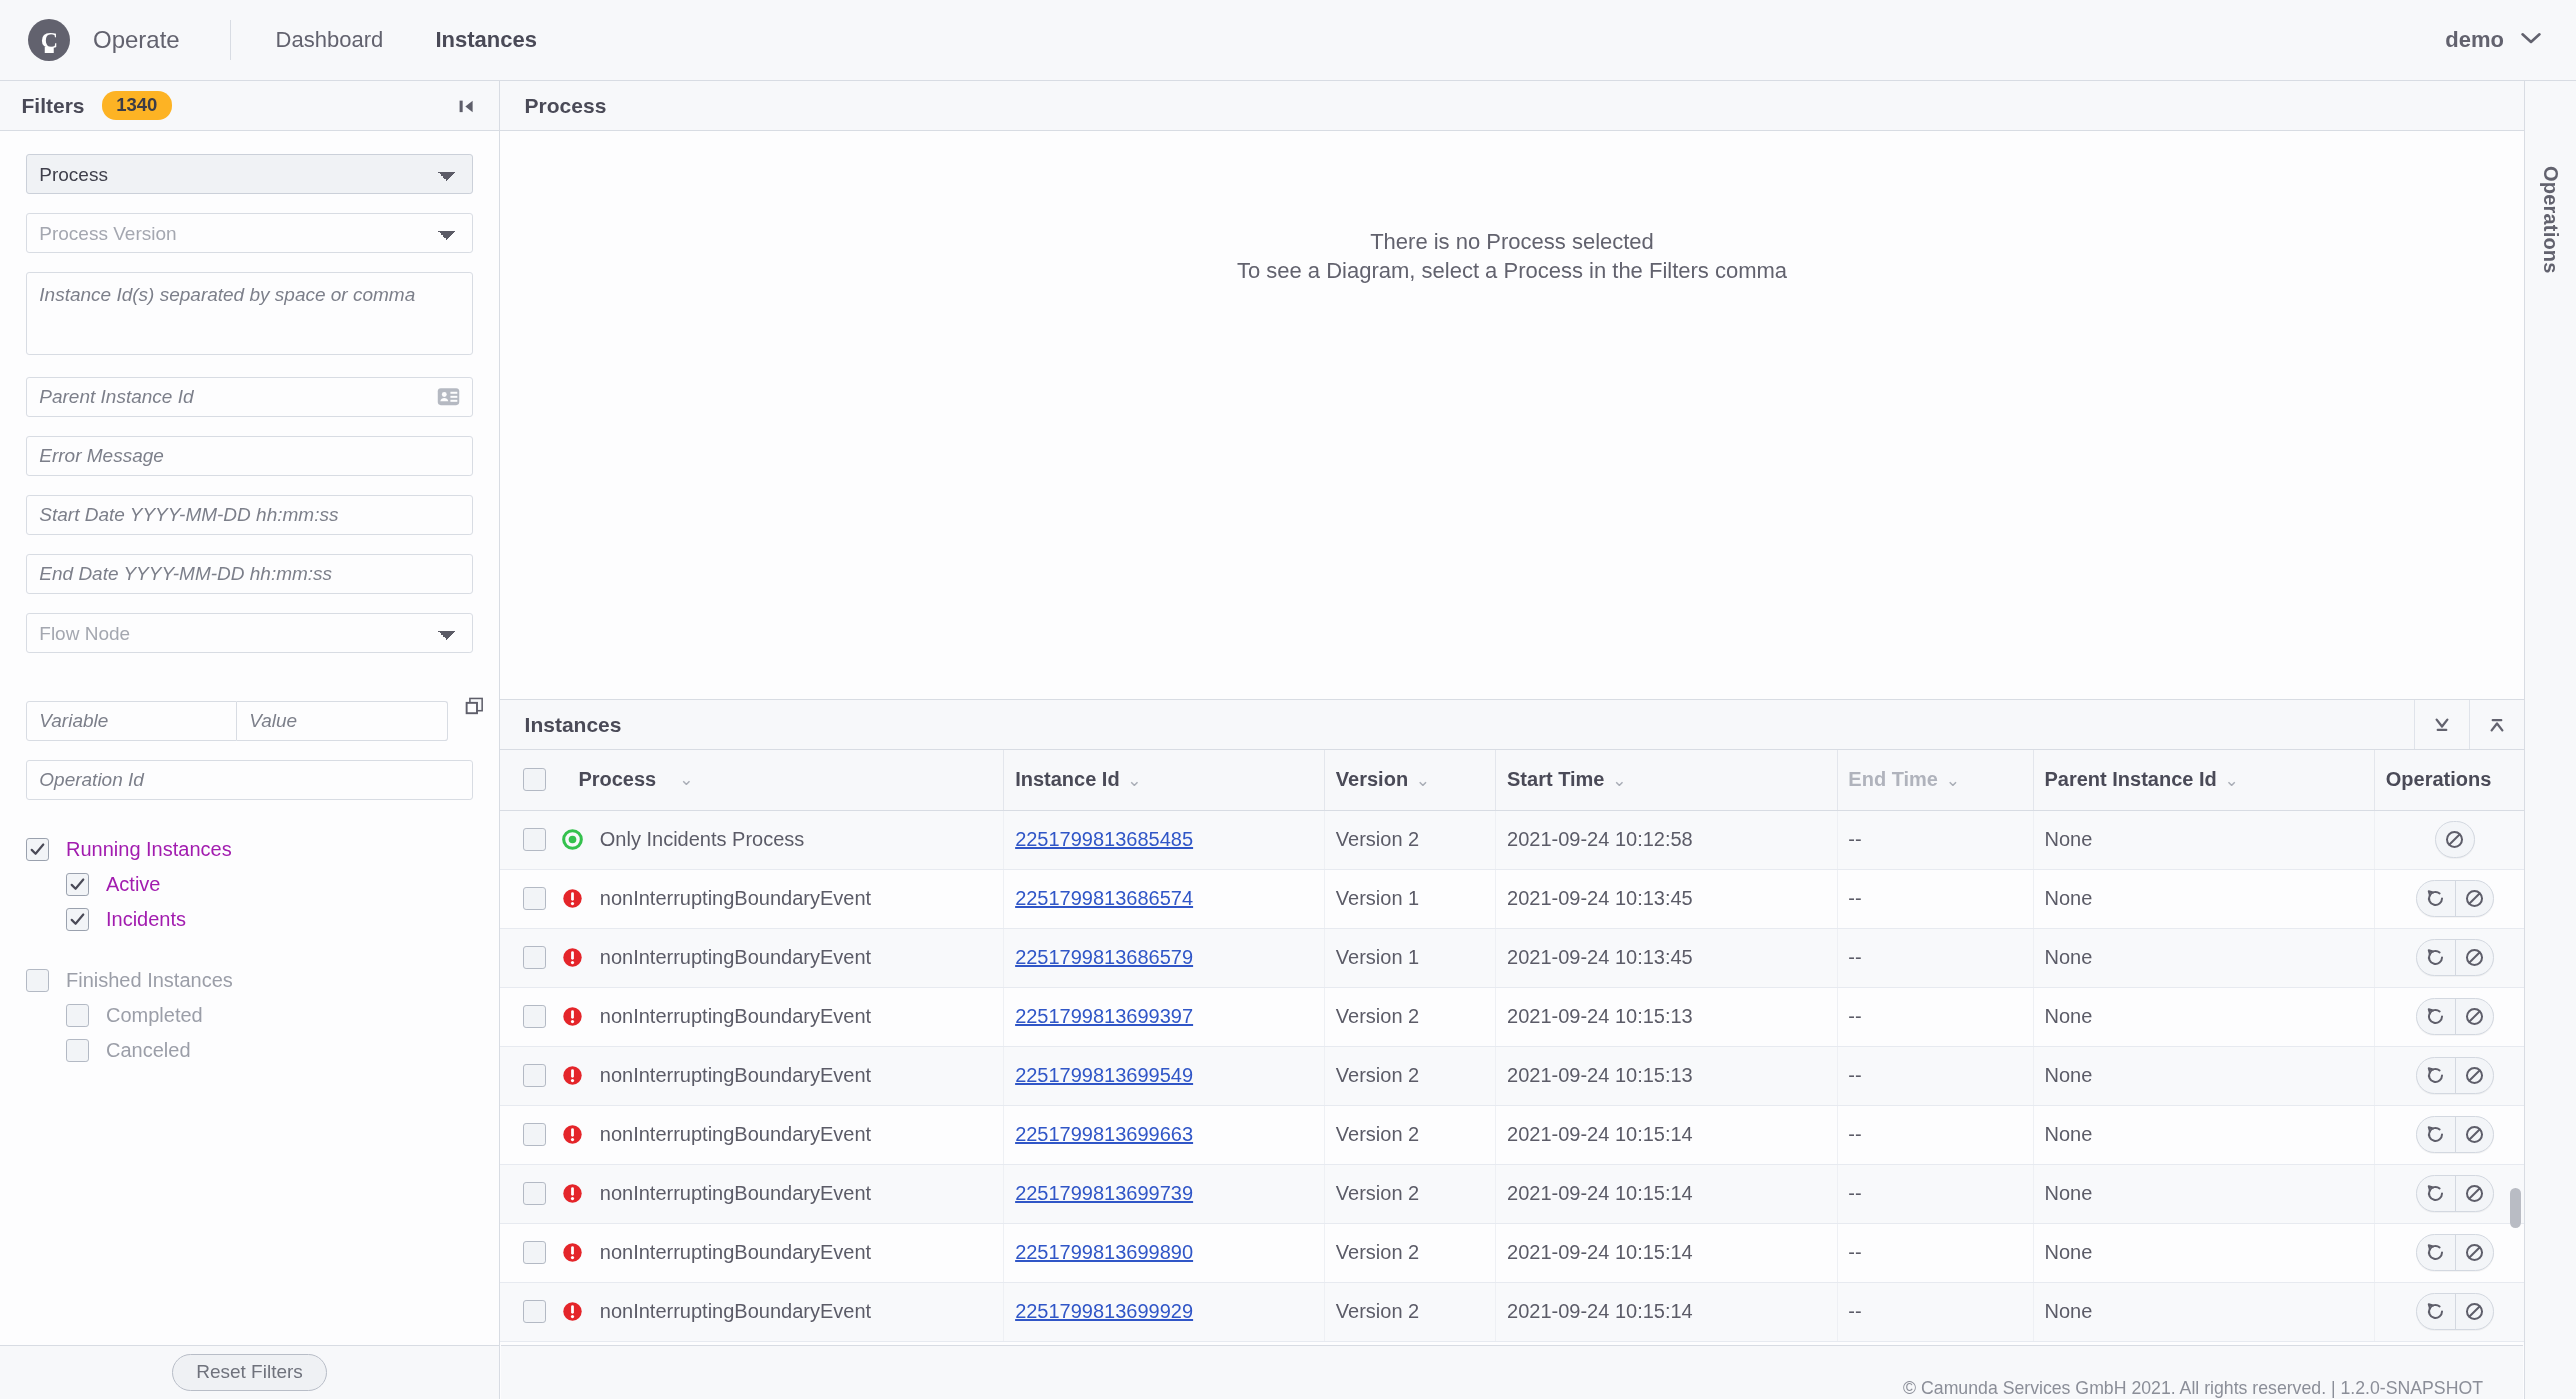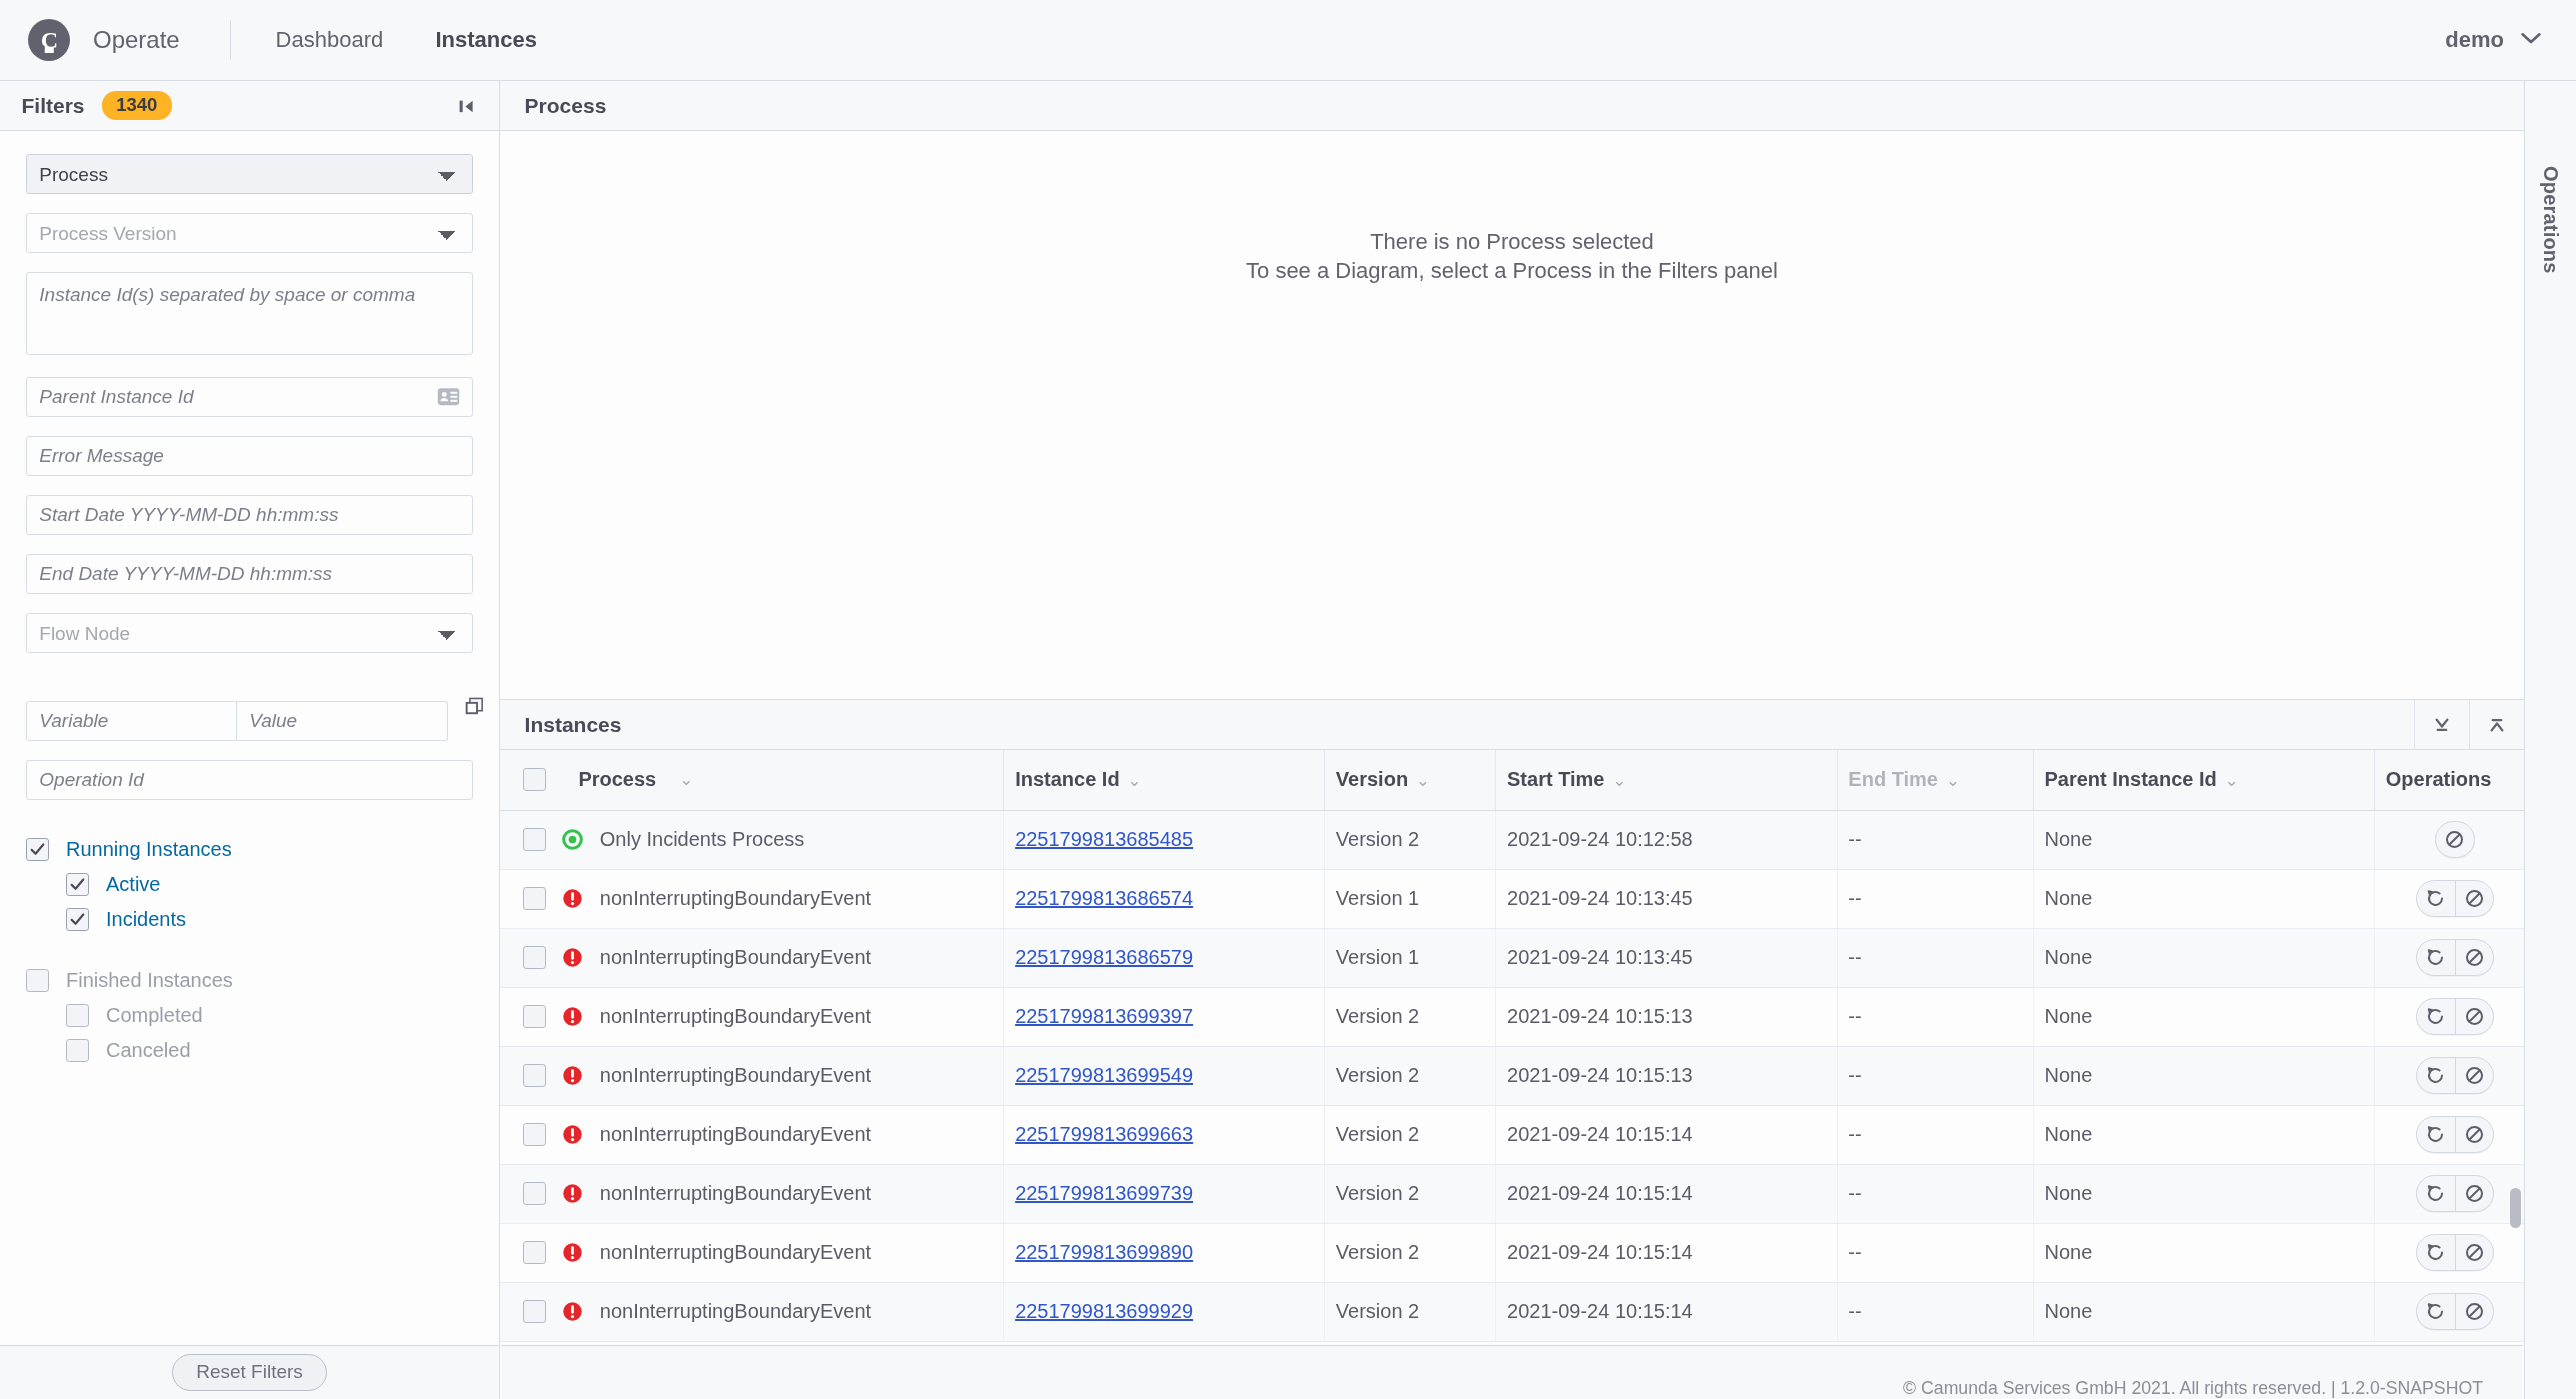--- a/index.html
+++ b/index.html
@@ -136,21 +136,21 @@
   .chkrow.indent { padding-left: 40px; }
   .cb {
     width: 23px; height: 23px; border-radius: 3.1px;
     border: 0.8px solid #b3b9c4; background: #f2f4f7;
     display:flex; align-items:center; justify-content:center;
     flex: 0 0 auto;
   }
   .cb.checked { border-color:#9aa1ae; }
   .cb .tick { display:none; }
   .cb.checked .tick { display:block; }
-  .chklabel { margin-left: 17px; font-size: 20px; color:#0369a1; }
+  .chklabel { margin-left: 17px; font-size: 20px; color:#a21caf; }
   .chklabel.dim { color:#9b9ea8; }
   .chkgroup .spacer { height: 26px; }
 
   .filters-foot {
     height: 54px;
     background: #f7f8fa;
     border-top: 0.8px solid #d8dce3;
     display: flex; align-items: center; justify-content: center;
   }
   .reset-btn {
@@ -424,21 +424,21 @@
   </div>
 
   <div class="center">
 
     <div class="process-pane">
       <div class="pane-head">
         <span class="pane-title">Process</span>
       </div>
       <div class="process-empty">
         <div class="empty-line">There is no Process selected</div>
-        <div class="empty-line">To see a Diagram, select a Process in the Filters panel</div>
+        <div class="empty-line">To see a Diagram, select a Process in the Filters comma</div>
       </div>
     </div>
 
     <div class="instances-pane">
       <div class="pane-head">
         <span class="pane-title">Instances</span>
         <div class="head-actions">
           <span class="icon-btn">
             <svg width="26" height="26" viewBox="0 0 34 34">
               <path d="M10 10 L17 19 L24 10" fill="none" stroke="#62626e" stroke-width="3" stroke-linecap="round" stroke-linejoin="round"></path>

